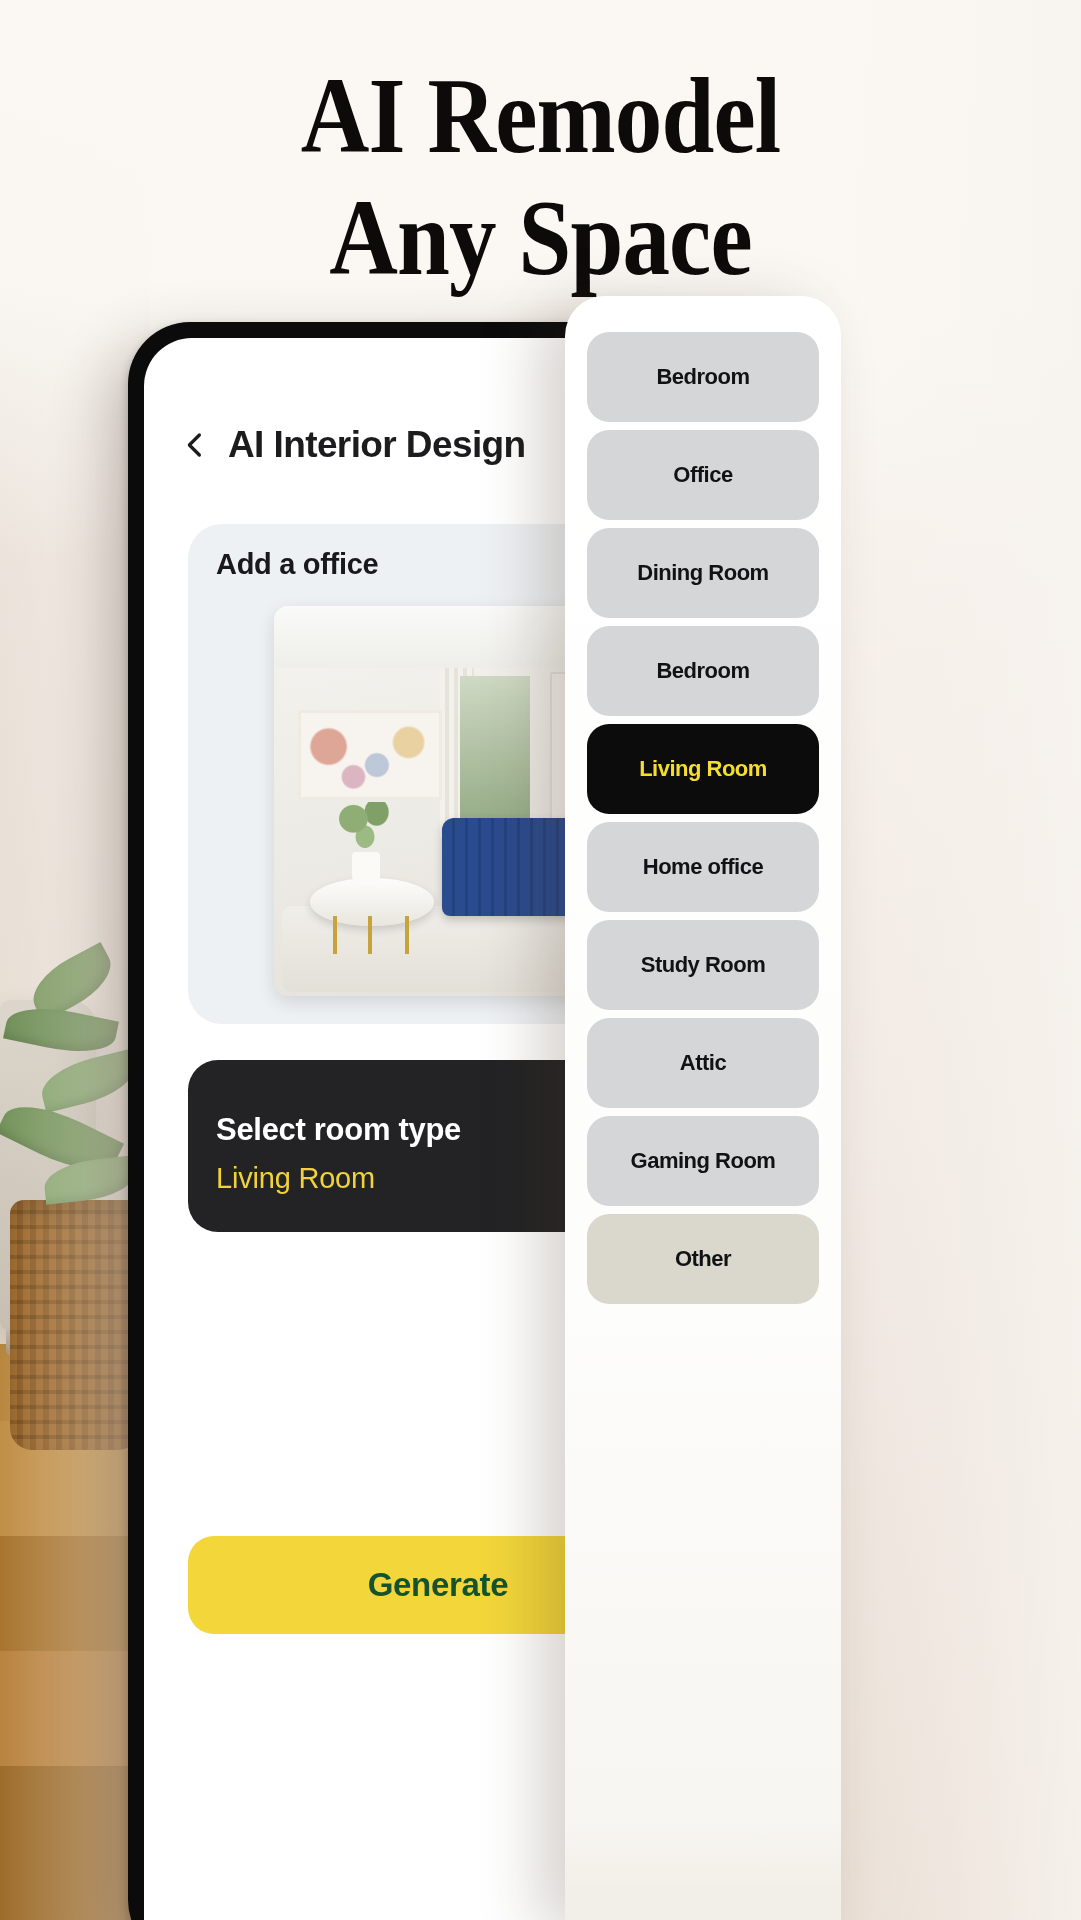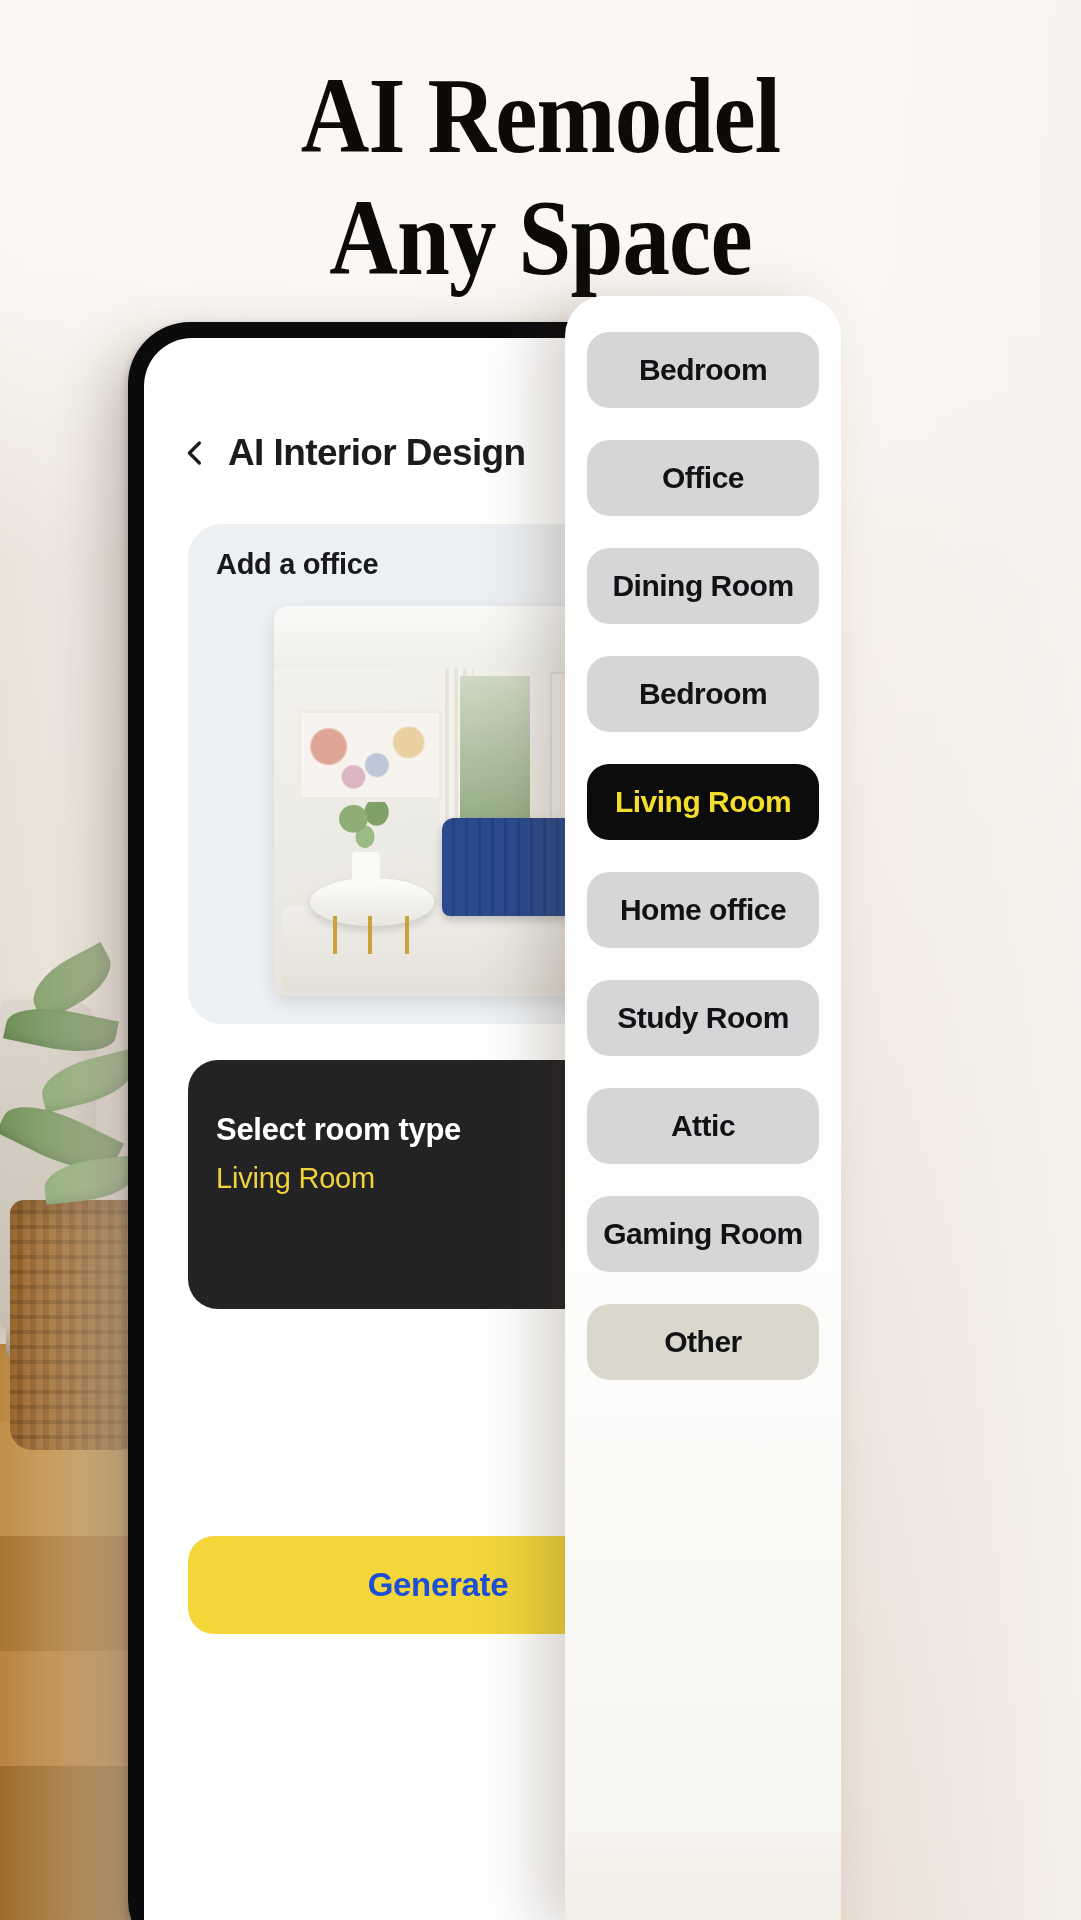--- a/index.html
+++ b/index.html
@@ -90,21 +90,21 @@
     box-sizing:border-box;
     overflow:hidden;
   }
   .screen{
     position:absolute;left:16px;top:16px;right:16px;bottom:0;
     background:#ffffff;
     border-radius:48px 48px 0 0;
     overflow:hidden;
   }
 
-  .nav{position:absolute;left:0;top:80px;width:100%;height:70px;display:flex;align-items:center;padding-left:36px;box-sizing:border-box;}
+  .nav{position:absolute;left:0;top:72px;width:100%;height:70px;display:flex;align-items:center;padding-left:36px;box-sizing:border-box;}
   .back-ic{width:30px;height:30px;flex:0 0 auto;margin-right:18px;}
   .nav-title{font-size:37px;font-weight:700;color:#1c1c1e;letter-spacing:-.6px;white-space:nowrap;}
 
   .card-photo{
     position:absolute;left:44px;top:186px;width:500px;height:500px;
     background:#eef1f4;border-radius:34px;
   }
   .card-photo-label{position:absolute;left:28px;top:24px;font-size:29px;font-weight:700;color:#19191b;letter-spacing:-.3px;}
   .photo-frame{
     position:absolute;left:86px;top:82px;width:396px;height:390px;
@@ -134,21 +134,21 @@
   .ph-tlegs{position:absolute;left:52px;top:310px;width:92px;height:38px;
     background:linear-gradient(90deg,transparent 0 8%,#c8a23c 8% 12%,transparent 12% 46%,#c8a23c 46% 50%,transparent 50% 86%,#c8a23c 86% 90%,transparent 90%);}
   .ph-vase{position:absolute;left:78px;top:246px;width:28px;height:34px;border-radius:4px 4px 10px 10px;background:#fbfaf7;}
   .ph-stem{position:absolute;left:62px;top:196px;width:58px;height:56px;
     background:
       radial-gradient(ellipse at 30% 30%,#8fae76 0 24%,transparent 26%),
       radial-gradient(ellipse at 70% 18%,#7fa067 0 20%,transparent 22%),
       radial-gradient(ellipse at 50% 62%,#9cbb84 0 22%,transparent 24%);}
 
   .card-room{
-    position:absolute;left:44px;top:722px;width:500px;height:249px;
+    position:absolute;left:44px;top:722px;width:500px;height:172px;
     background:#232325;border-radius:30px;
   }
   .card-room .t1{position:absolute;left:28px;top:52px;font-size:31px;font-weight:700;color:#fff;letter-spacing:-.3px;}
   .card-room .t2{position:absolute;left:28px;top:102px;font-size:29px;font-weight:400;color:#f0d23c;letter-spacing:-.2px;}
 
   .card-style{
     position:absolute;left:44px;top:958px;width:500px;height:178px;
     background:#f0f2f5;border-radius:30px;
   }
   .style-thumb{
@@ -163,37 +163,37 @@
                radial-gradient(ellipse at 62% 64%,#8dab70 0 24%,transparent 26%);}
   .st-sofa{position:absolute;left:10px;top:96px;width:92px;height:26px;border-radius:7px;background:linear-gradient(180deg,#efe8d9,#ddd2ba);}
   .st-floor{position:absolute;left:0;bottom:0;width:100%;height:26px;background:linear-gradient(180deg,#d9c9a6,#c4b088);}
   .card-style .t1{position:absolute;left:180px;top:44px;font-size:31px;font-weight:700;color:#19191b;letter-spacing:-.3px;}
   .card-style .t2{position:absolute;left:180px;top:92px;font-size:29px;font-weight:400;color:#9b9ba1;letter-spacing:-.2px;}
 
   .generate{
     position:absolute;left:44px;top:1198px;width:500px;height:98px;
     background:#f2d63a;border-radius:26px;
     display:flex;align-items:center;justify-content:center;
-    font-size:33px;font-weight:700;color:#1d4ed8;letter-spacing:-.3px;
+    font-size:33px;font-weight:700;color:#14532d;letter-spacing:-.3px;
   }
 
   
   .panel{
     position:absolute;left:565px;top:296px;width:276px;height:1624px;
     background:linear-gradient(180deg,#ffffff 0%,#fdfdfc 60%,#f6f4ef 100%);
     border-radius:40px 40px 0 0;
     box-shadow:-26px 10px 60px rgba(70,50,30,.22);
     padding:36px 22px;
     box-sizing:border-box;
     overflow:hidden;
   }
   .pill{
-    height:76px;margin-bottom:32px;border-radius:22px;
+    height:90px;margin-bottom:8px;border-radius:22px;
     display:flex;align-items:center;justify-content:center;
-    font-size:30px;font-weight:700;letter-spacing:-.5px;
+    font-size:22px;font-weight:700;letter-spacing:-.5px;
     white-space:nowrap;
     background:#d5d6d8;color:#111214;
   }
   .pill.sel{background:#0c0c0d;color:#f5dd2b;}
   .pill.dim{background:#dad8cd;}
   .panel-fade{
     position:absolute;left:565px;top:1830px;width:276px;height:90px;
     background:linear-gradient(180deg,rgba(246,244,239,0),#f2efe8 70%);
     pointer-events:none;
   }

